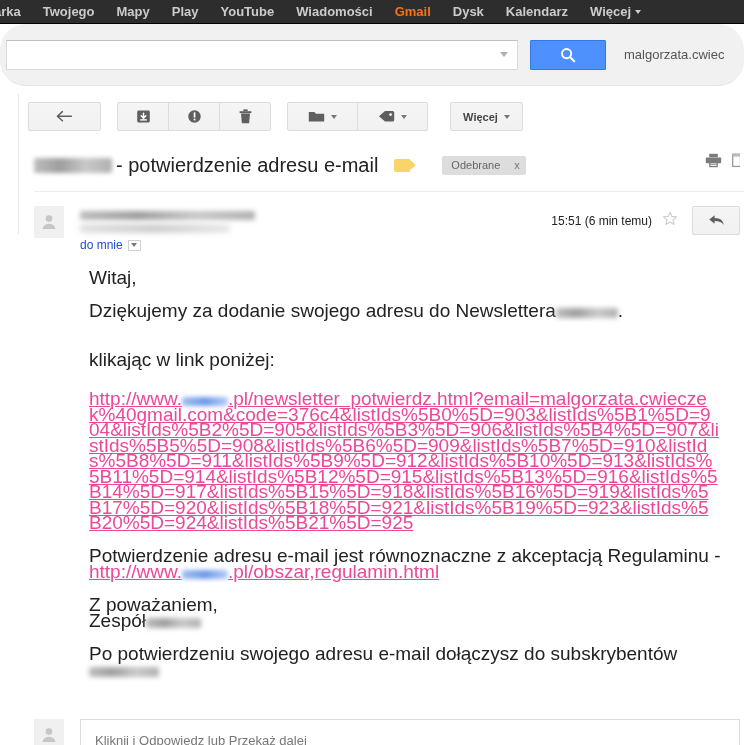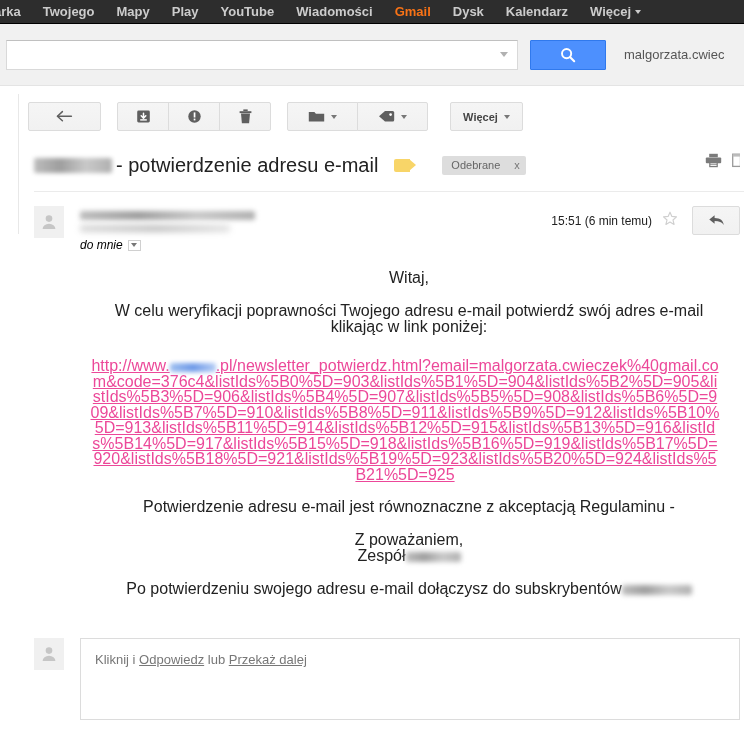--- a/index.html
+++ b/index.html
@@ -47,20 +47,21 @@
 
   
   .header {
     height: 62px;
     background: #f1f1f1;
     border-bottom: 1px solid #e4e4e4;
     display: flex;
     align-items: center;
     padding: 0 6px;
     position: relative;
+    border-radius: 26px;
   }
   .search-wrap {
     width: 512px;
     height: 30px;
     background: #fff;
     border: 1px solid #d9d9d9;
     border-top-color: #c0c0c0;
     display: flex;
     align-items: center;
     position: relative;
@@ -222,22 +223,22 @@
     background: #f0f0f0;
     display: flex; align-items: center; justify-content: center;
     flex: 0 0 auto;
   }
   .avatar svg { display:block; }
   .from-block { margin-left: 16px; padding-top: 2px; }
   .redact.from { width: 175px; height: 9px; margin-bottom: 3px; filter: blur(2.8px);}
   .redact.from2 { width: 150px; height: 7px; display:block; margin-top:2px; filter: blur(3.2px);
                   background: linear-gradient(90deg,#d8d8d8,#c0c0c0,#e2e2e2);}
   .tome {
-    font-size: 12px; color: #000000; margin-top: 6px;
-    display: flex; align-items: center; font-style: italic;
+    font-size: 12px; color: #1d4ed8; margin-top: 6px;
+    display: flex; align-items: center;
   }
   .tome-dd {
     margin-left: 5px;
     width: 13px; height: 11px;
     border: 1px solid #d0d0d0;
     display: inline-flex; align-items: center; justify-content: center;
     cursor: pointer;
     background: #fff;
   }
   .tome-dd i {
@@ -258,24 +259,23 @@
     background: linear-gradient(to bottom,#f5f5f5,#f1f1f1);
     border: 1px solid #dcdcdc;
     border-radius: 2px;
     display: flex; align-items: center; justify-content: center;
     cursor: pointer;
   }
 
   
   .body {
     padding: 18px 15px 0 55px;
-    font-size: 16px;
+    font-size: 19px;
     color: #222;
     line-height: 16px;
-    text-align: center;
   }
   .body p { margin: 0 0 17px 0; }
   .redact.inline { height: 10px; vertical-align: -1px; filter: blur(2.6px); }
   .rw55 { width: 55px; } .rw62 { width: 62px; } .rw70 { width: 70px; }
   a.link {
     color: #ec4899;
     text-decoration: underline;
     word-break: break-all;
     cursor: pointer;
     margin-top: 23px;
@@ -451,28 +451,32 @@
       <span class="reply-btn">
         <svg width="17" height="13" viewBox="0 0 17 13">
           <path d="M6.6 1.3 L1.3 5.5 L6.6 9.7 V7.1 c4.6 0 7.3 1.1 9.1 3.9 c-0.6 -4.6 -3.3 -6.7 -9.1 -6.9 z" fill="#5f5f5f"></path>
         </svg>
       </span>
     </div>
 
     <div class="body">
       <p>Witaj,</p>
       <p>
-        <span>W celu weryfikacji poprawności Twojego adresu e-mail potwierdź swój adres e-mail</span><br>
+        <span>Dziękujemy za dodanie swojego adresu do Newslettera</span><span class="redact inline rw62"></span><span>.</span>
+      </p>
+      <p>
+        <br>
         <span>klikając w link poniżej:</span>
       </p>
       <p>
         <a class="link urlblock"><span>http://www.</span><span class="redact url"></span><span>.pl/newsletter_potwierdz.html?email=malgorzata.cwieczek%40gmail.com&amp;code=376c4&amp;listIds%5B0%5D=903&amp;listIds%5B1%5D=904&amp;listIds%5B2%5D=905&amp;listIds%5B3%5D=906&amp;listIds%5B4%5D=907&amp;listIds%5B5%5D=908&amp;listIds%5B6%5D=909&amp;listIds%5B7%5D=910&amp;listIds%5B8%5D=911&amp;listIds%5B9%5D=912&amp;listIds%5B10%5D=913&amp;listIds%5B11%5D=914&amp;listIds%5B12%5D=915&amp;listIds%5B13%5D=916&amp;listIds%5B14%5D=917&amp;listIds%5B15%5D=918&amp;listIds%5B16%5D=919&amp;listIds%5B17%5D=920&amp;listIds%5B18%5D=921&amp;listIds%5B19%5D=923&amp;listIds%5B20%5D=924&amp;listIds%5B21%5D=925</span></a>
       </p>
       <p>
         <span>Potwierdzenie adresu e-mail jest równoznaczne z akceptacją Regulaminu -</span><br>
+        <a class="link"><span>http://www.</span><span class="redact url"></span><span>.pl/obszar,regulamin.html</span></a>
       </p>
       <p>
         <span>Z poważaniem,</span><br>
         <span>Zespół</span><span class="redact inline rw55"></span>
       </p>
       <p>
         <span>Po potwierdzeniu swojego adresu e-mail dołączysz do subskrybentów</span><span class="redact inline rw70"></span>
       </p>
     </div>
   </div>

